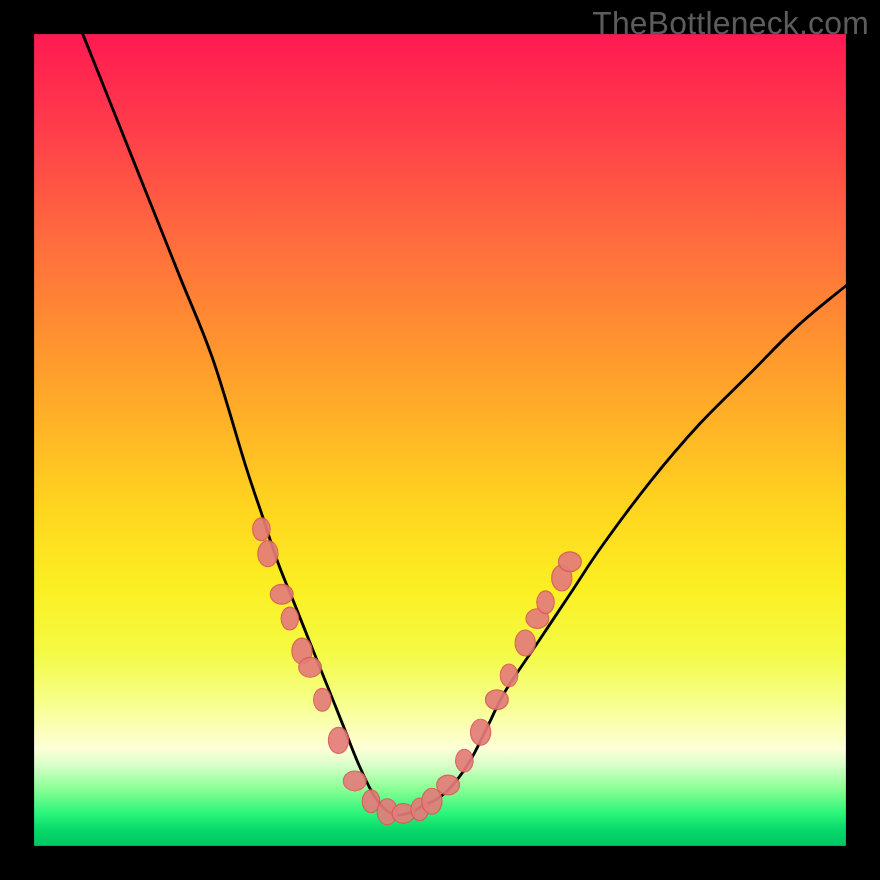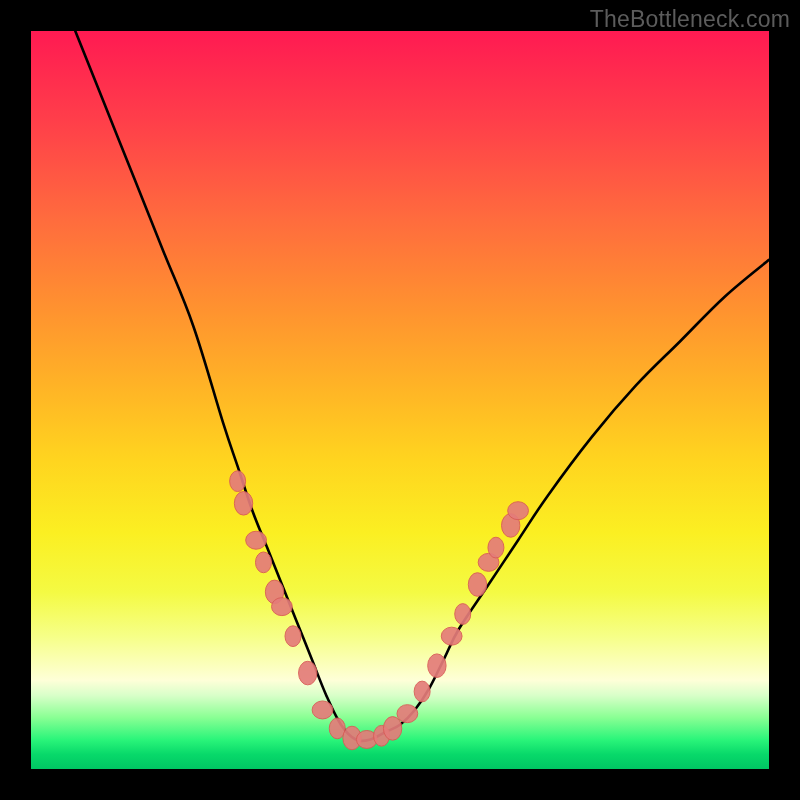--- a/index.html
+++ b/index.html
@@ -41,21 +41,21 @@
       #2bf57a 96%,
       #08d96a 98%,
       #00c663 100%
     );
   }
   .watermark {
     position: absolute;
     top: 6px;
     right: 10px;
     color: #5c5c5c;
-    font-size: 23px;
+    font-size: 29px;
     font-weight: 400;
     letter-spacing: 0.2px;
   }
   svg.curve {
     position: absolute;
     top: 0;
     left: 0;
   }
 </style>
 </head>

